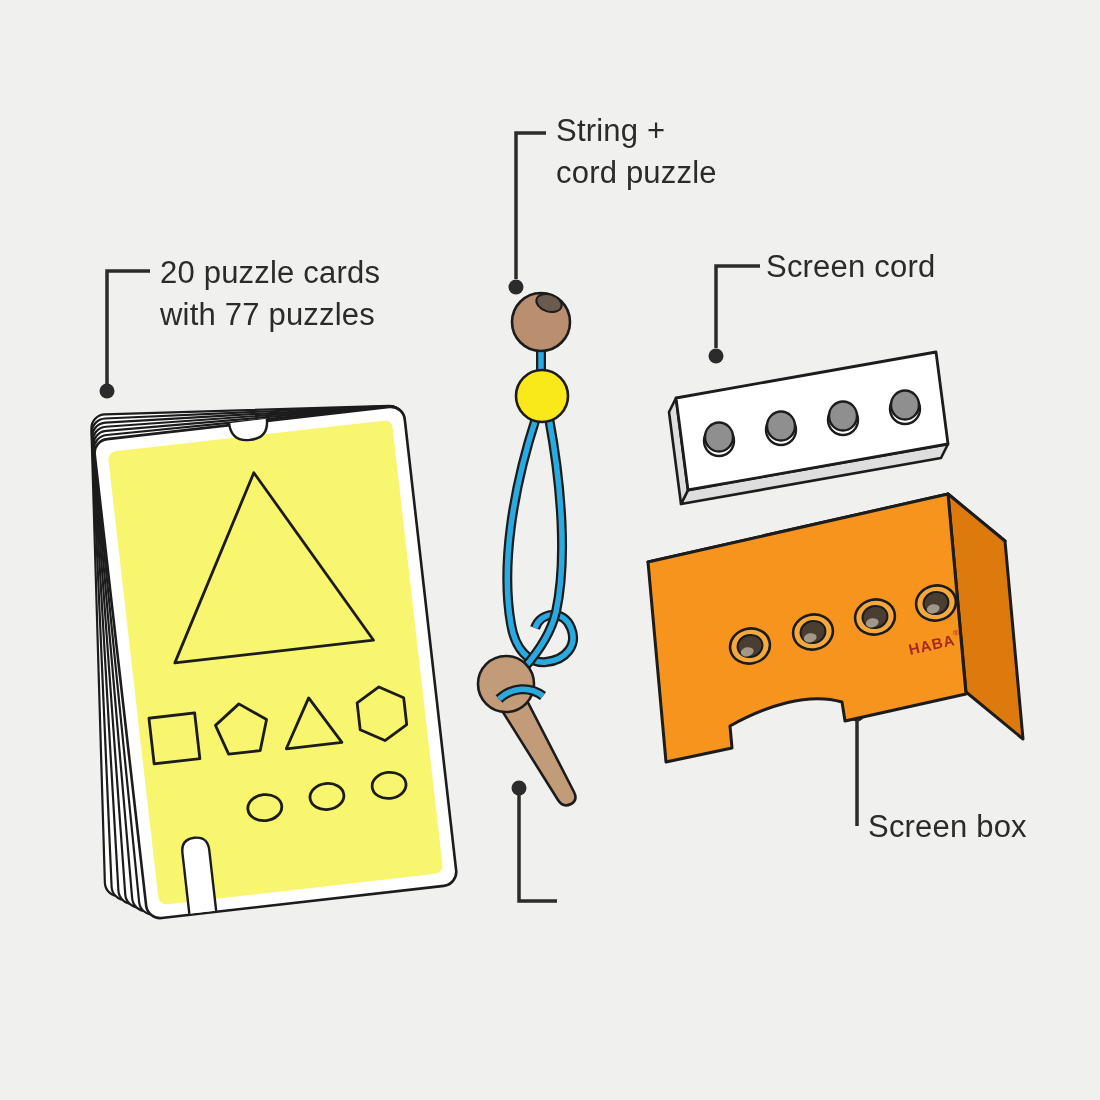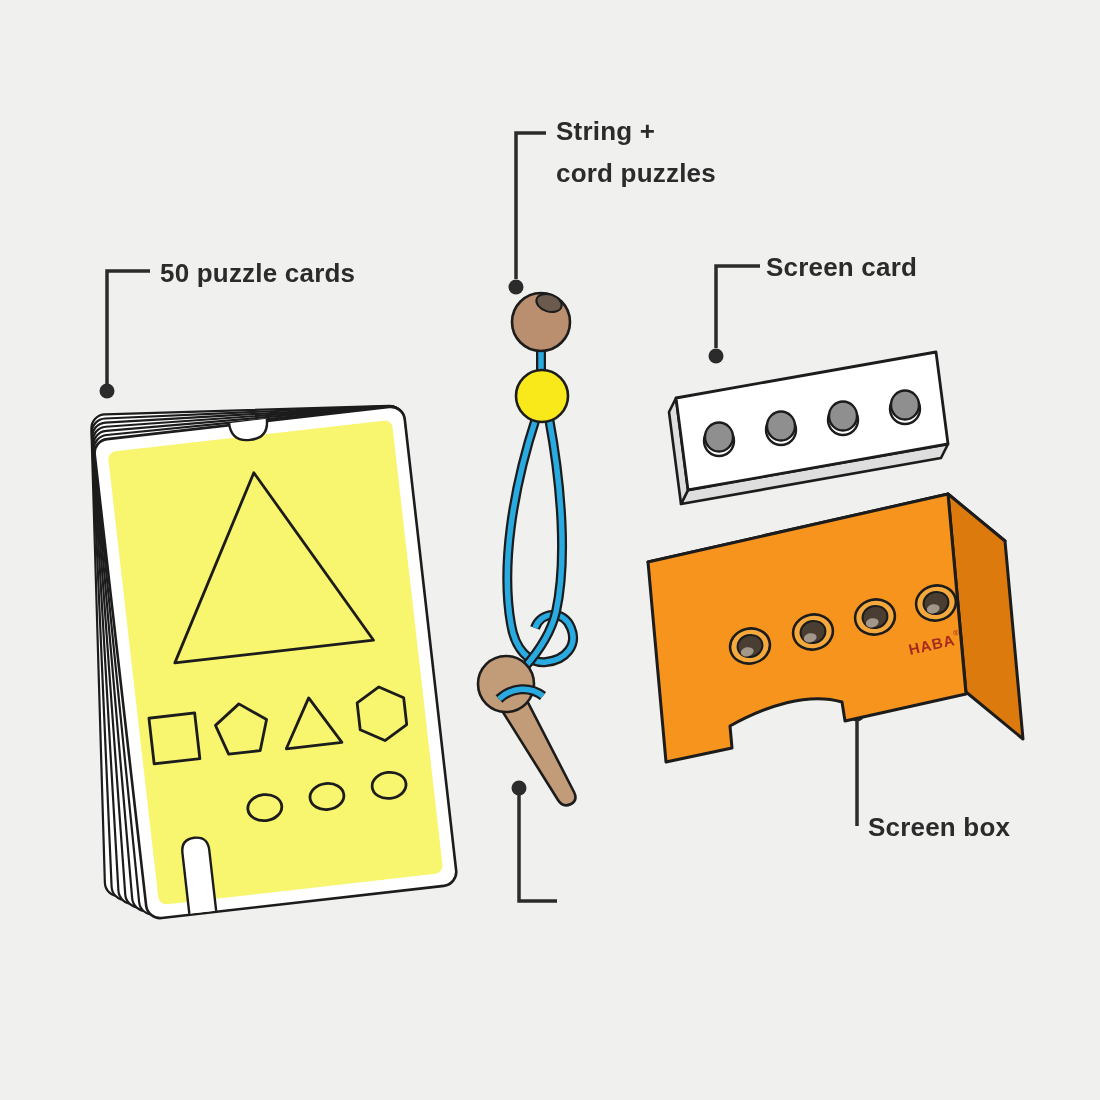--- a/index.html
+++ b/index.html
@@ -2,22 +2,22 @@
 <html><head>
 <meta charset="utf-8">
 <style>
   html,body{margin:0;padding:0}
   .stage{
     position:relative;width:1100px;height:1100px;background:#F0F0EE;
     font-family:"Liberation Sans",sans-serif;overflow:hidden;
   }
   .stage svg{position:absolute;left:0;top:0}
   .label{
-    position:absolute;color:#2B2B2B;font-size:26px;line-height:42px;
-    font-weight:700;letter-spacing:.2px;white-space:nowrap;
+    position:absolute;color:#2B2B2B;font-size:31px;line-height:42px;
+    font-weight:400;letter-spacing:.2px;white-space:nowrap;
   }
 </style>
 </head>
 <body>
 
 <div class="stage">
 
 <svg width="1100" height="1100" viewBox="0 0 1100 1100">
 
   <g stroke="#2B2B2B" stroke-width="3.5" fill="none">
@@ -140,30 +140,31 @@
       </g>
     </g>
     <g transform="translate(910,655) rotate(-12.8)">
       <text x="0" y="0" font-family="Liberation Sans, sans-serif" font-size="15" font-weight="bold" letter-spacing="1" fill="#A62B1F">HABA</text>
       <text x="47" y="-9" font-family="Liberation Sans, sans-serif" font-size="7.5" fill="#A62B1F">®</text>
     </g>
   </g>
 </svg>
 
 <div class="label" style="left:160px;top:252px">
-  <span>50 puzzle cards</span><br>
+  <span>20 puzzle cards</span><br>
+  <span>with 77 puzzles</span>
 </div>
 
 <div class="label" style="left:556px;top:110px">
   <span>String +</span><br>
-  <span>cord puzzles</span>
+  <span>cord puzzle</span>
 </div>
 
 <div class="label" style="left:766px;top:246px">
-  <span>Screen card</span>
+  <span>Screen cord</span>
 </div>
 
 <div class="label" style="left:868px;top:806px">
   <span>Screen box</span>
 </div>
 
 
 </div>
 
 </body></html>

